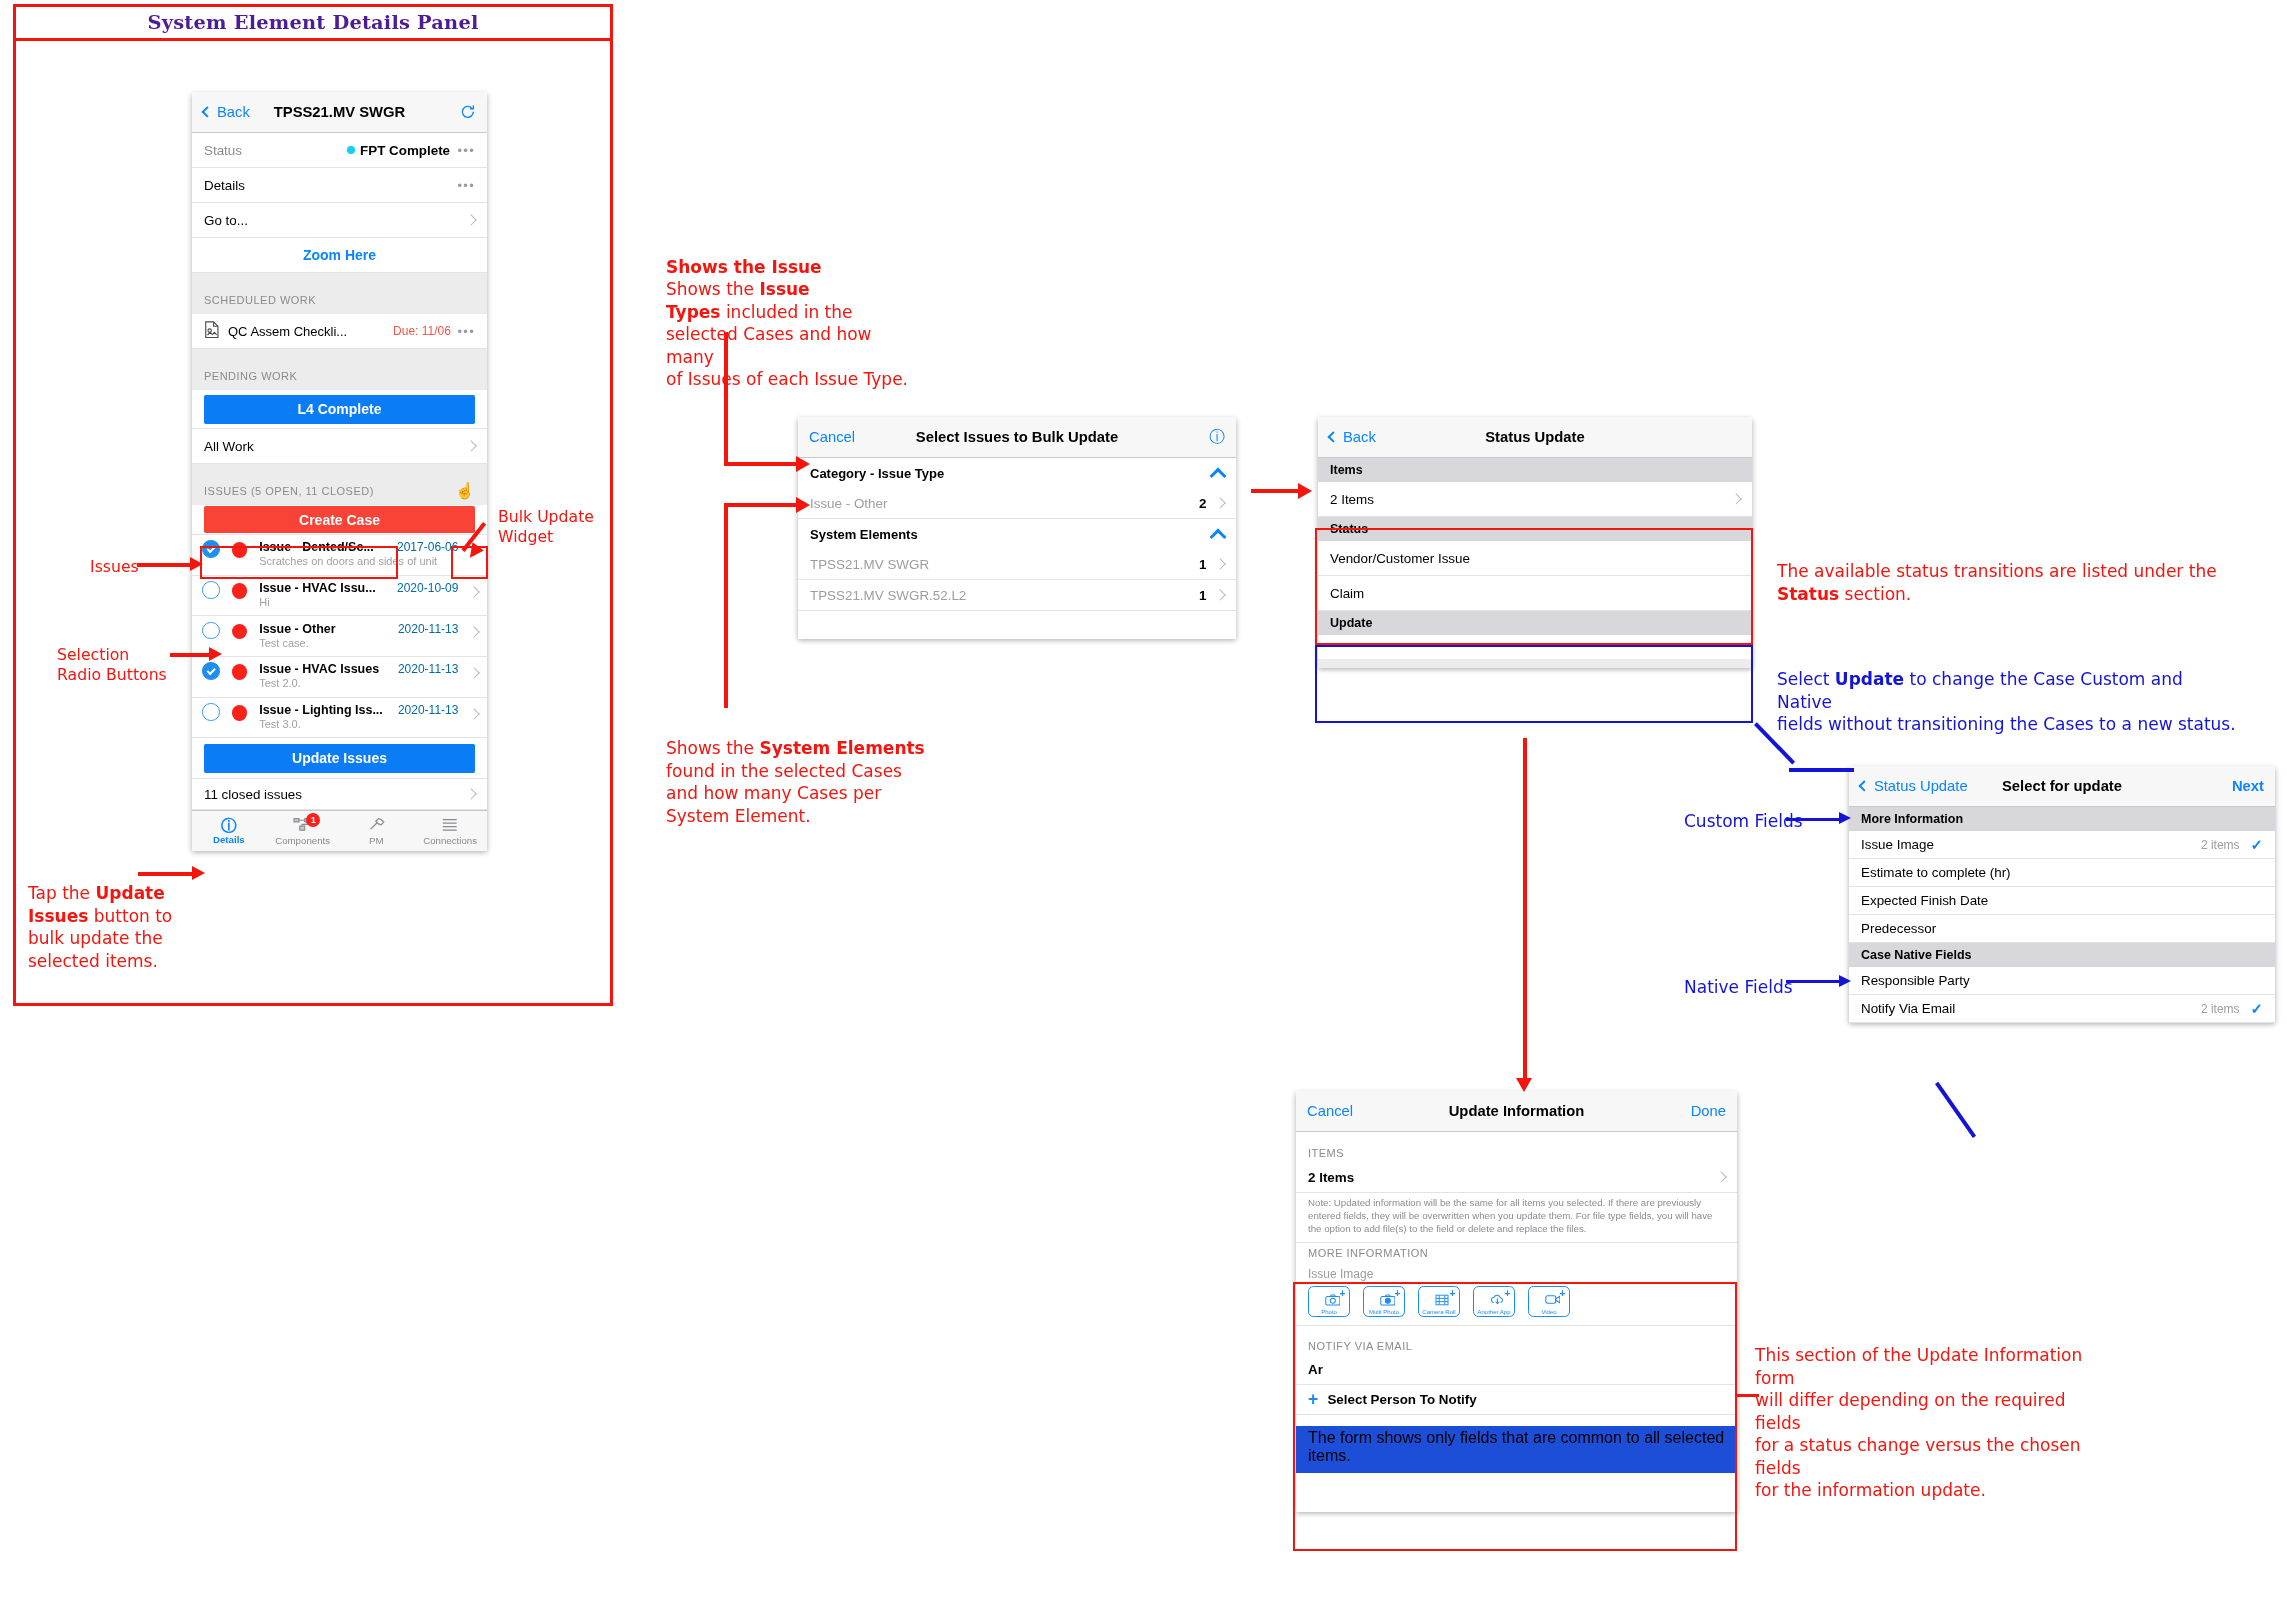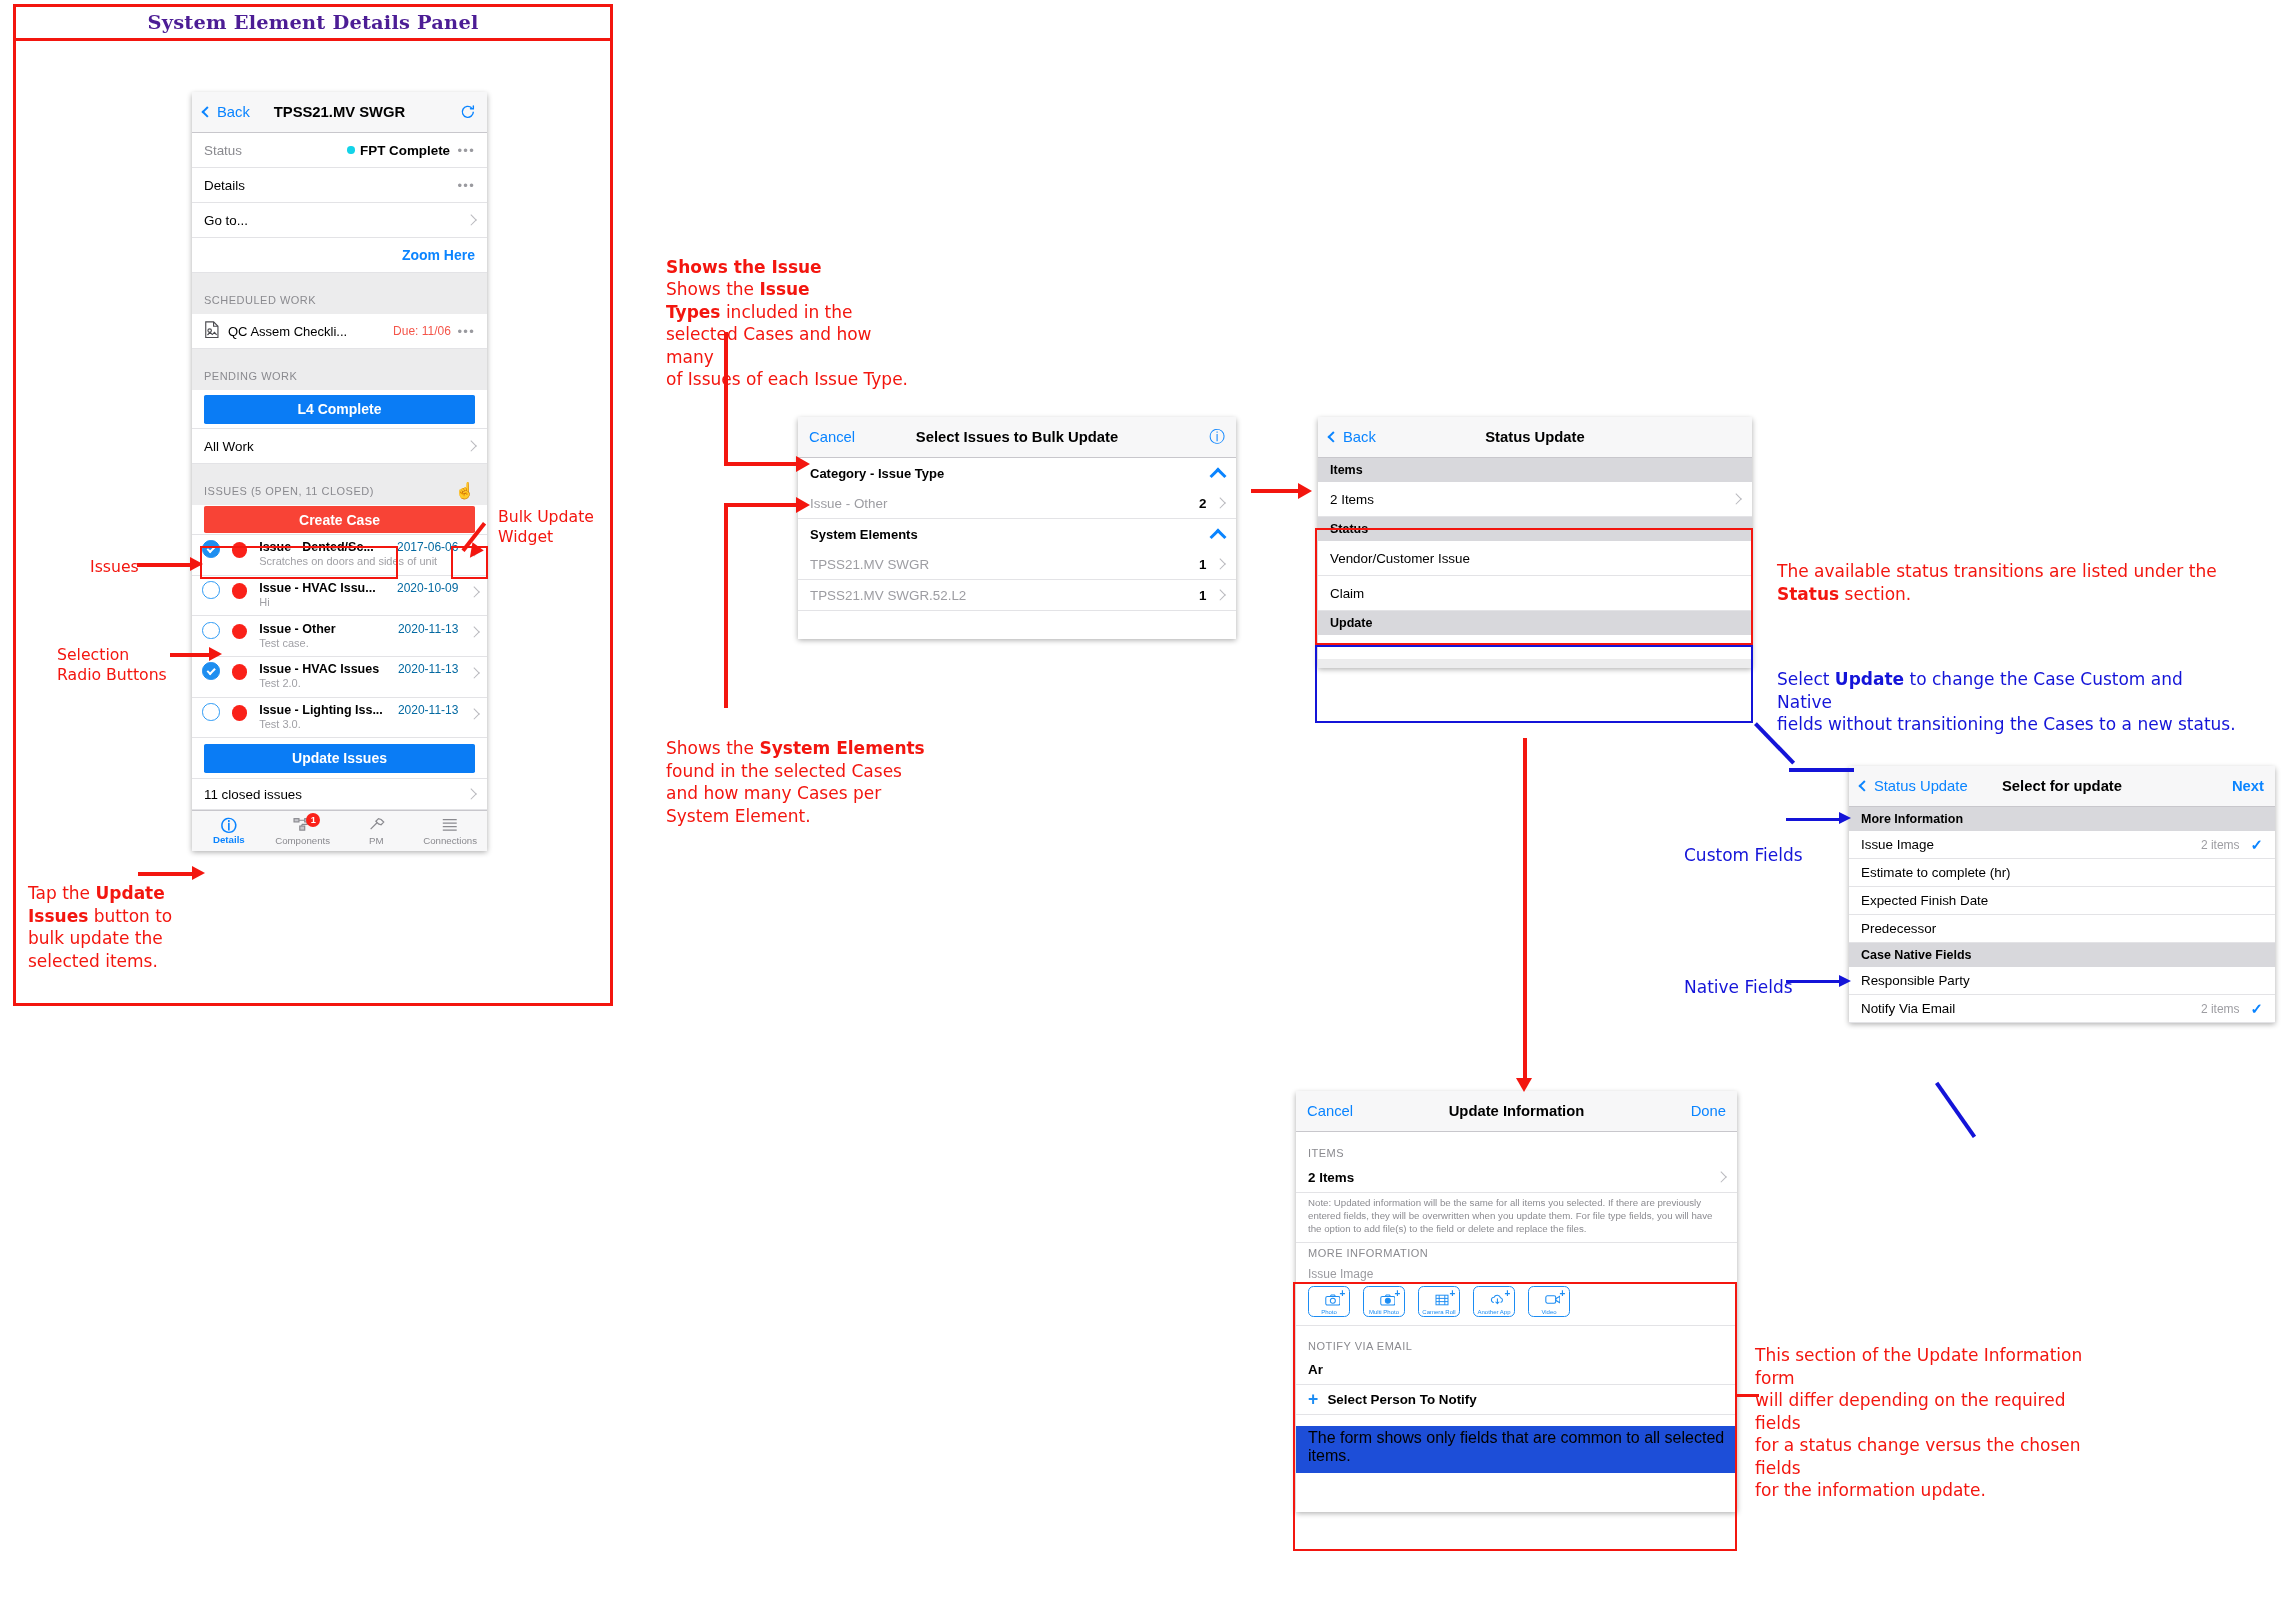--- a/index.html
+++ b/index.html
@@ -209,21 +209,21 @@
       <span class="grow"></span>
       <span class="dots">•••</span>
     </div>
 
     <div class="row">
       <span>Go to...</span>
       <span class="grow"></span>
       <span class="chev-right-grey"></span>
     </div>
 
-    <div class="row" style="justify-content:flex-end">
+    <div class="row" style="justify-content:center">
       <span style="color:#0a84ff;font-weight:bold;font-size:14px">Zoom Here</span>
     </div>
 
     <div style="height:13px;background:#ececed"></div>
     <div class="sec-head">SCHEDULED WORK</div>
 
     <div class="row">
       <span style="margin-right:8.3px">
         <svg width="15.7" height="17.5" viewBox="0 0 18 20" fill="none" stroke="#4a4a4f" stroke-width="1.3">
           <path d="M2 1h9l5 5v13H2z"></path>
@@ -608,21 +608,21 @@
   </div>
 
   <div class="anno" style="left:1777px; top:538px; width:461px;">
     <span>The available status transitions are listed under the<br><b>Status</b> section.</span>
   </div>
 
   <div class="anno blue" style="left:1777px; top:646px; width:461px;">
     <span>Select <b>Update</b> to change the Case Custom and Native<br>fields without transitioning the Cases to a new status.</span>
   </div>
 
-  <div class="anno blue" style="left:1684px; top:844px;">Custom Fields</div>
+  <div class="anno blue" style="left:1684px; top:810px;">Custom Fields</div>
   <div class="anno blue" style="left:1684px; top:976px;">Native Fields</div>
 
   <div class="anno" style="left:1755px; top:1322px; width:360px;">
     <span>This section of the Update Information form<br>will differ depending on the required fields<br>for a status change versus the chosen fields<br>for the information update.</span>
   </div>
 
 
   <div class="ln" style="left:724px; top:332px; width:3.7px; height:134px;"></div>
   <div class="ln" style="left:724px; top:462px; width:76px; height:3.7px;"></div>
   <div class="arrowhead" style="left:796px; top:456px; border-left:14.8px solid #f3160f; border-top:8.3px solid transparent; border-bottom:8.3px solid transparent;"></div>

